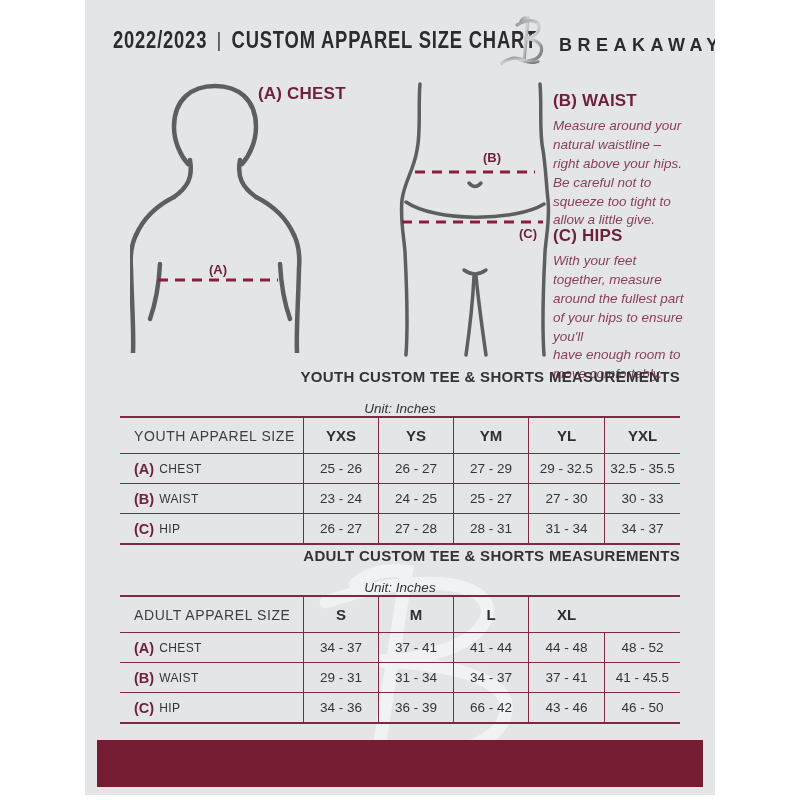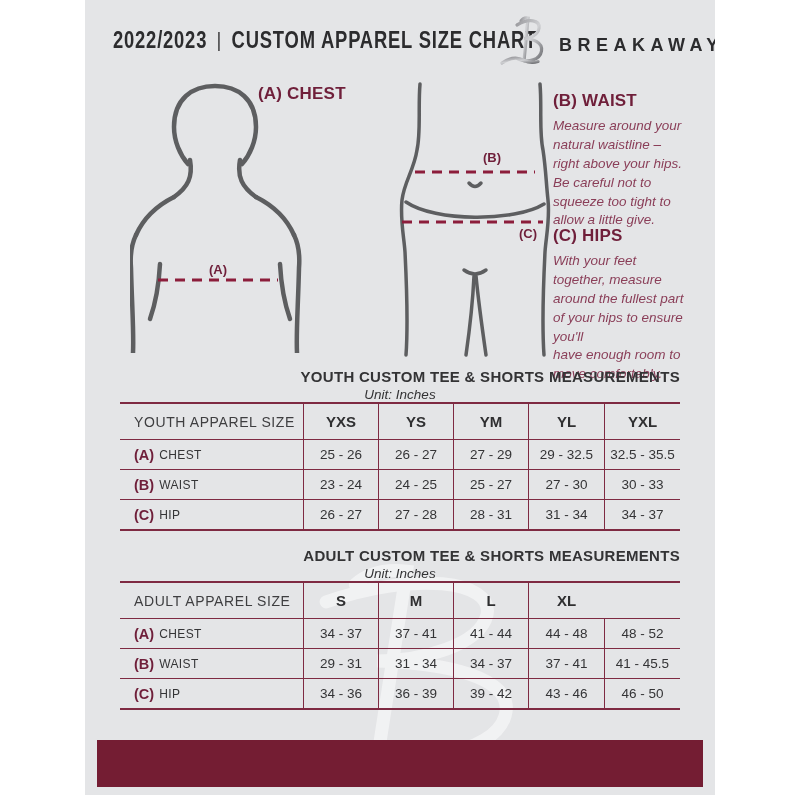--- a/index.html
+++ b/index.html
@@ -44,21 +44,21 @@
     color:var(--body_maroon,#8a3e58);line-height:1.4;white-space:pre-line;
   }
   #chest-head{left:173px;top:84px;}  #chest-desc{left:173px;top:110px;}
   #waist-head{left:468px;top:91px;}  #waist-desc{left:468px;top:117px;}
   #hips-head{left:468px;top:226px;}  #hips-desc{left:468px;top:252px;}
   
   .table-block{position:absolute;left:35px;width:560px;z-index:2;}
   #youth-block{top:368px;}
   #adult-block{top:547px;}
   .tbl-title{text-align:right;font-size:15px;font-weight:bold;color:#333335;letter-spacing:.3px;}
-  .tbl-unit{text-align:center;font-size:13.5px;font-style:italic;color:#333335;margin-top:2px;}
+  .tbl-unit{text-align:center;font-size:13.5px;font-style:italic;color:#333335;margin-top:16px;}
   .size-table{
     margin-top:0;
     border-top:2px solid var(--table_line,#7e2a42);
     border-bottom:2px solid var(--table_line,#7e2a42);
   }
   .t-row{
     display:grid;grid-template-columns:183px 75px 75px 75px 76px 76px;
     height:29px;border-bottom:1px solid var(--table_line,#7e2a42);
   }
   .t-row:last-child{border-bottom:none;}
@@ -238,21 +238,21 @@
         <div class="cell">37 - 41</div>
         <div class="cell">41 - 45.5</div>
       </div>
       <div class="t-row">
         <div class="cell label-cell">
           <span class="row-marker">(C)</span>
           <span class="row-label">HIP</span>
         </div>
         <div class="cell">34 - 36</div>
         <div class="cell">36 - 39</div>
-        <div class="cell">39 - 42</div>
+        <div class="cell">66 - 42</div>
         <div class="cell">43 - 46</div>
         <div class="cell">46 - 50</div>
       </div>
     </div>
   </div>
 
   <div class="footer-bar"></div>
 </div>
 
 </body></html>

